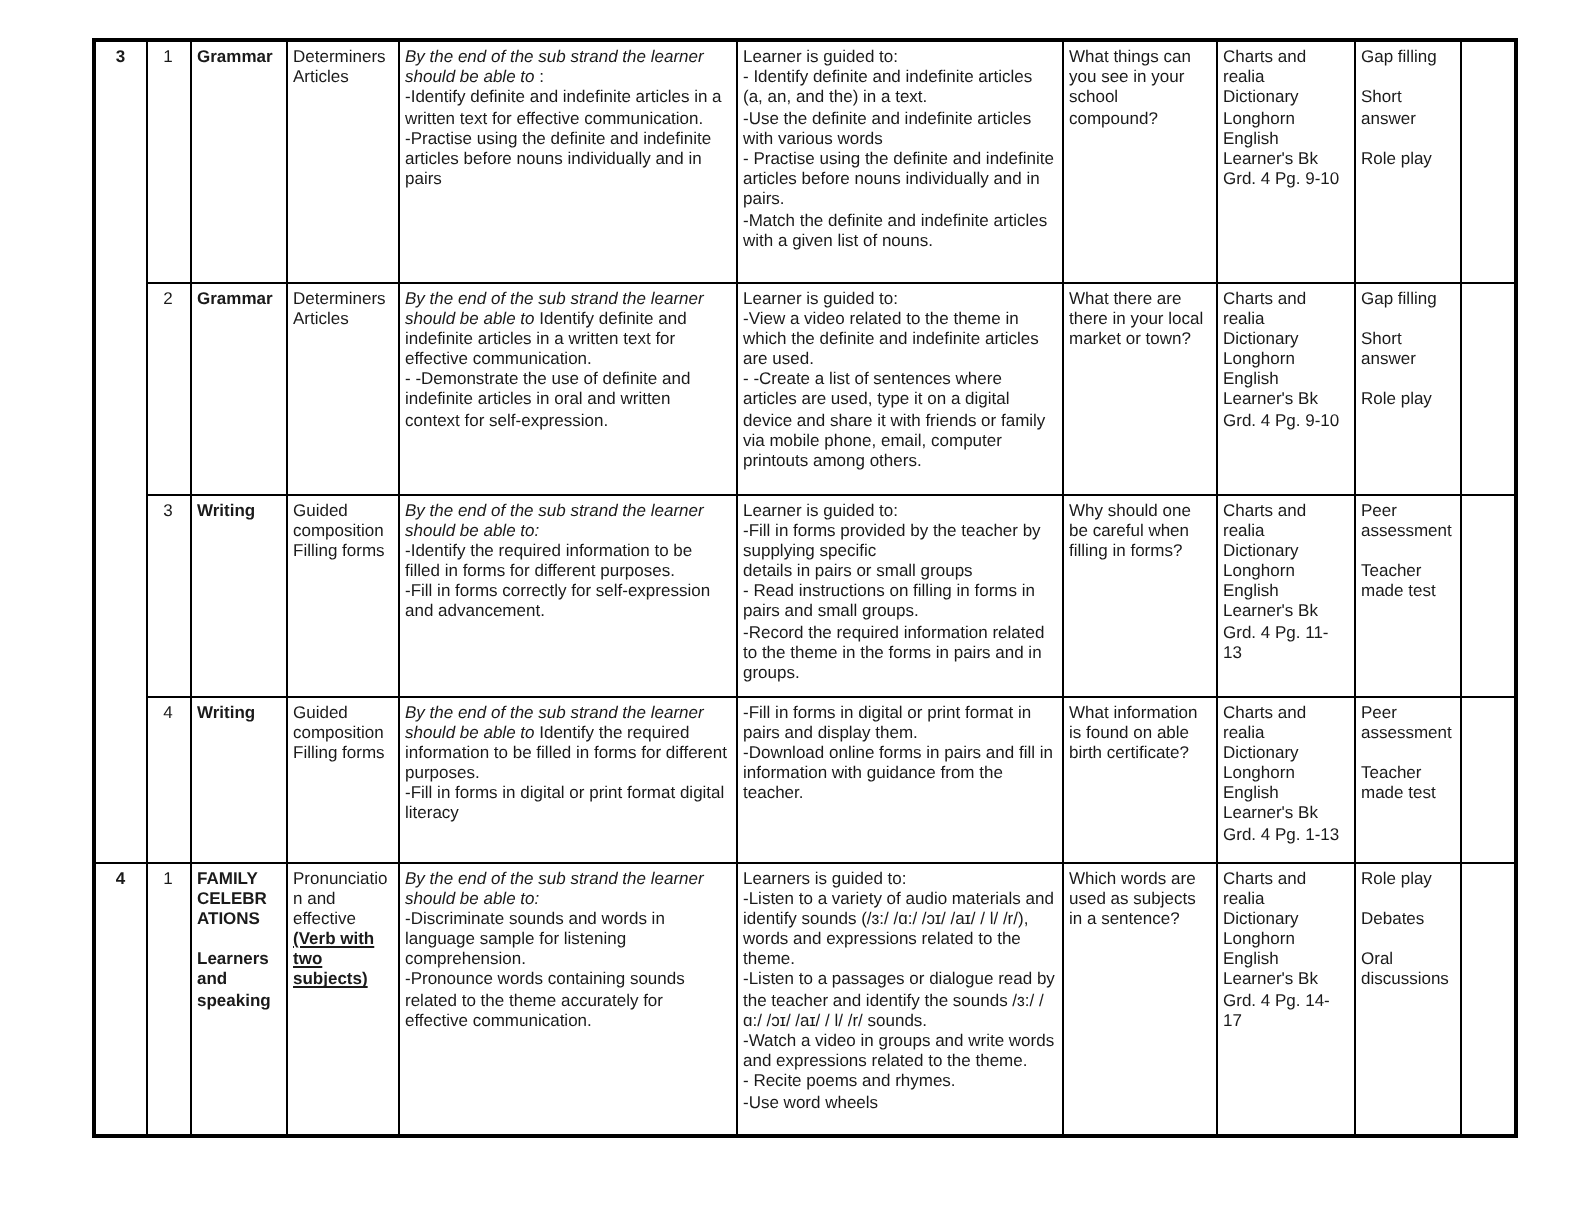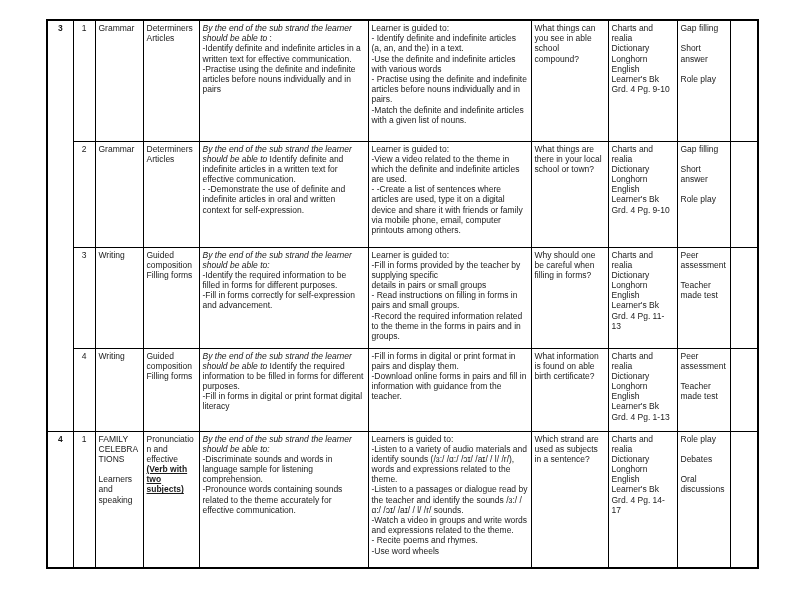--- a/index.html
+++ b/index.html
@@ -36,21 +36,21 @@
   td.week {
     font-weight: bold;
     font-size: 12px;
     text-align: center;
     white-space: normal;
   }
   td.lesson {
     text-align: center;
     font-size: 9px;
   }
-  td.strand { font-weight: normal; }
+  td.strand { font-weight: bold; }
   .lead { font-weight: normal; font-style: italic; }
   .substrand-bold { font-weight: bold; text-decoration: underline; }
 </style>
 </head>
 <body>
 
 <div class="page">
   <table class="sow">
     <colgroup>
       <col style="width:26px">
@@ -71,41 +71,41 @@
         <td class="strand">Grammar</td>
         <td><span>Determiners Articles</span><span class="substrand-bold"></span></td>
         <td><span class="lead">By the end of the sub strand the learner should be able to</span><span> :
 -Identify definite and indefinite articles in a written text for effective communication.
 -Practise using the definite and indefinite articles before nouns individually and in pairs</span></td>
         <td>Learner is guided to:
 - Identify definite and indefinite articles (a, an, and the) in a text.
 -Use the definite and indefinite articles with various words
 - Practise using the definite and indefinite articles before nouns individually and in pairs.
 -Match the definite and indefinite articles with a given list of nouns.</td>
-        <td>What things can you see in able school compound?</td>
+        <td>What things can you see in your school compound?</td>
         <td>Charts and realia
 Dictionary
 Longhorn English Learner's Bk Grd. 4 Pg. 9-10</td>
         <td>Gap filling
 
 Short answer
 
 Role play</td>
         <td></td>
       </tr>
       <tr style="height:106px">
         <td class="lesson">2</td>
         <td class="strand">Grammar</td>
         <td><span>Determiners Articles</span><span class="substrand-bold"></span></td>
         <td><span class="lead">By the end of the sub strand the learner should be able to</span><span> Identify definite and indefinite articles in a written text for effective communication.
 - -Demonstrate the use of definite and indefinite articles in oral and written context for self-expression.</span></td>
         <td>Learner is guided to:
 -View a video related to the theme in which the definite and indefinite articles are used.
 - -Create a list of sentences where articles are used, type it on a digital device and share it with friends or family via mobile phone, email, computer printouts among others.</td>
-        <td>What things are there in your local school or town?</td>
+        <td>What there are there in your local market or town?</td>
         <td>Charts and realia
 Dictionary
 Longhorn English Learner's Bk Grd. 4 Pg. 9-10</td>
         <td>Gap filling
 
 Short answer
 
 Role play</td>
         <td></td>
       </tr>
@@ -156,21 +156,21 @@
         <td><span>Pronunciation and effective </span><span class="substrand-bold">(Verb with two subjects)</span></td>
         <td><span class="lead">By the end of the sub strand the learner should be able to:</span><span>
 -Discriminate sounds and words in language sample for listening comprehension.
 -Pronounce words containing sounds related to the theme accurately for effective communication.</span></td>
         <td>Learners is guided to:
 -Listen to a variety of audio materials and identify sounds (/ɜ:/ /ɑ:/ /ɔɪ/ /aɪ/ / l/ /r/), words and expressions related to the theme.
 -Listen to a passages or dialogue read by the teacher and identify the sounds /ɜ:/ /ɑ:/ /ɔɪ/ /aɪ/ / l/ /r/ sounds.
 -Watch a video in groups and write words and expressions related to the theme.
 - Recite poems and rhymes.
 -Use word wheels</td>
-        <td>Which strand are used as subjects in a sentence?</td>
+        <td>Which words are used as subjects in a sentence?</td>
         <td>Charts and realia
 Dictionary
 Longhorn English Learner's Bk Grd. 4 Pg. 14-17</td>
         <td>Role play
 
 Debates
 
 Oral discussions</td>
         <td></td>
       </tr>

